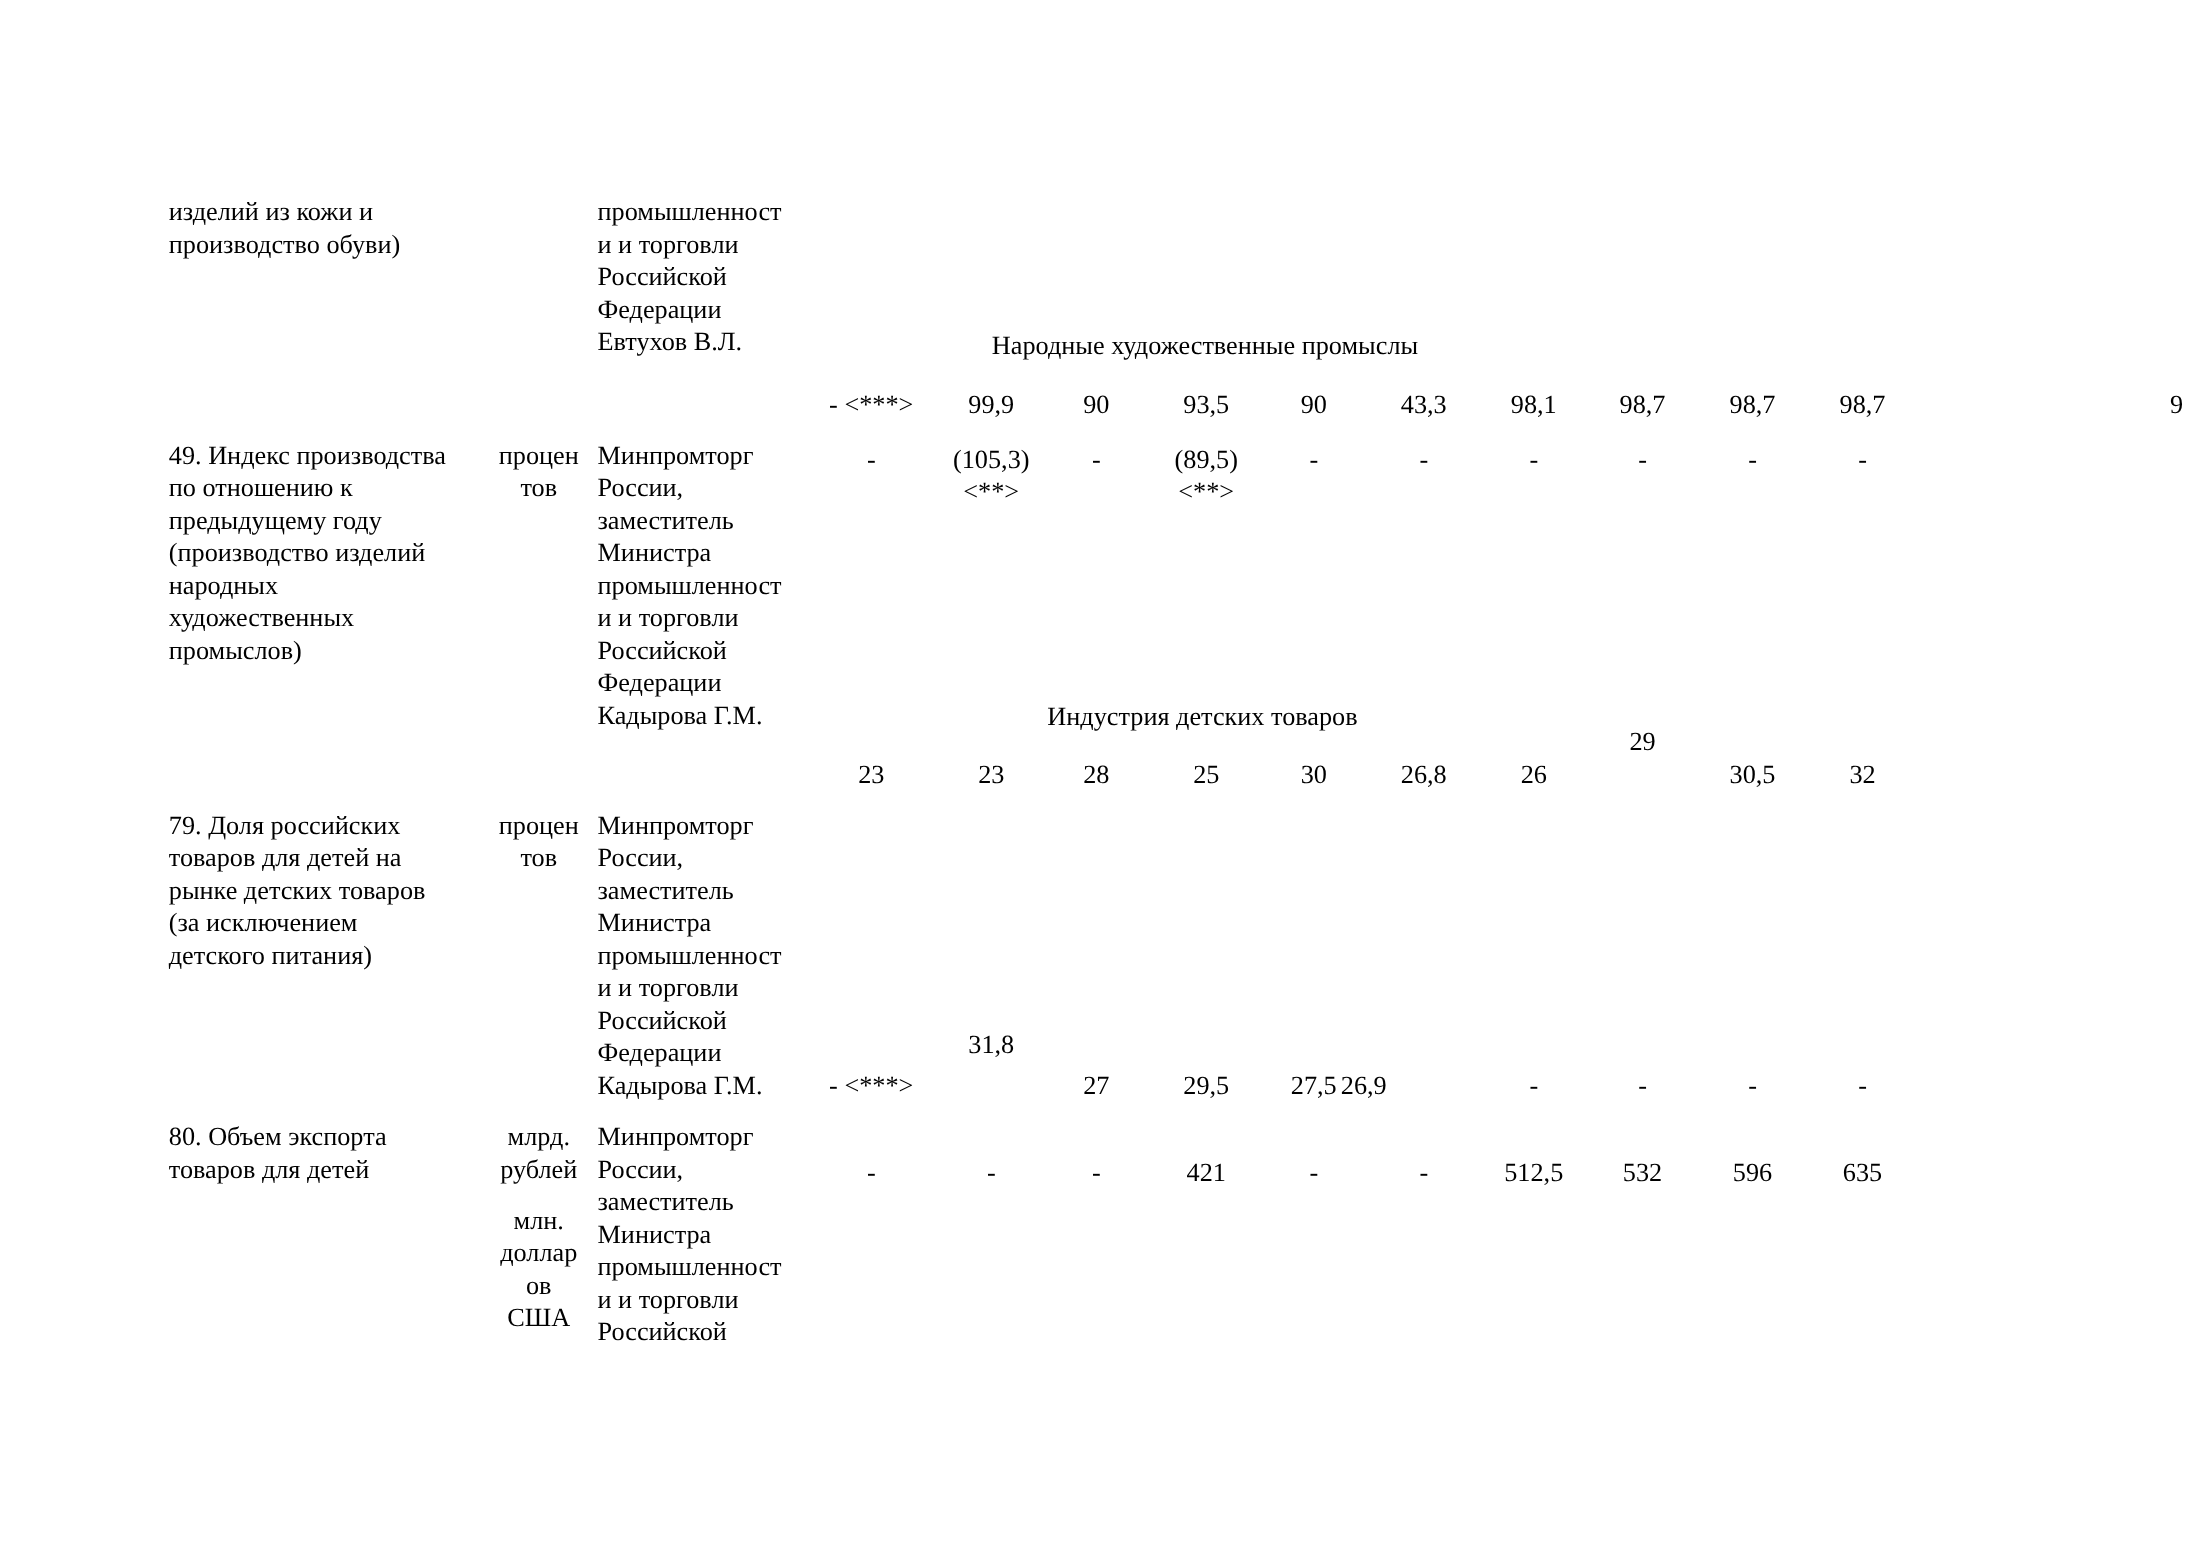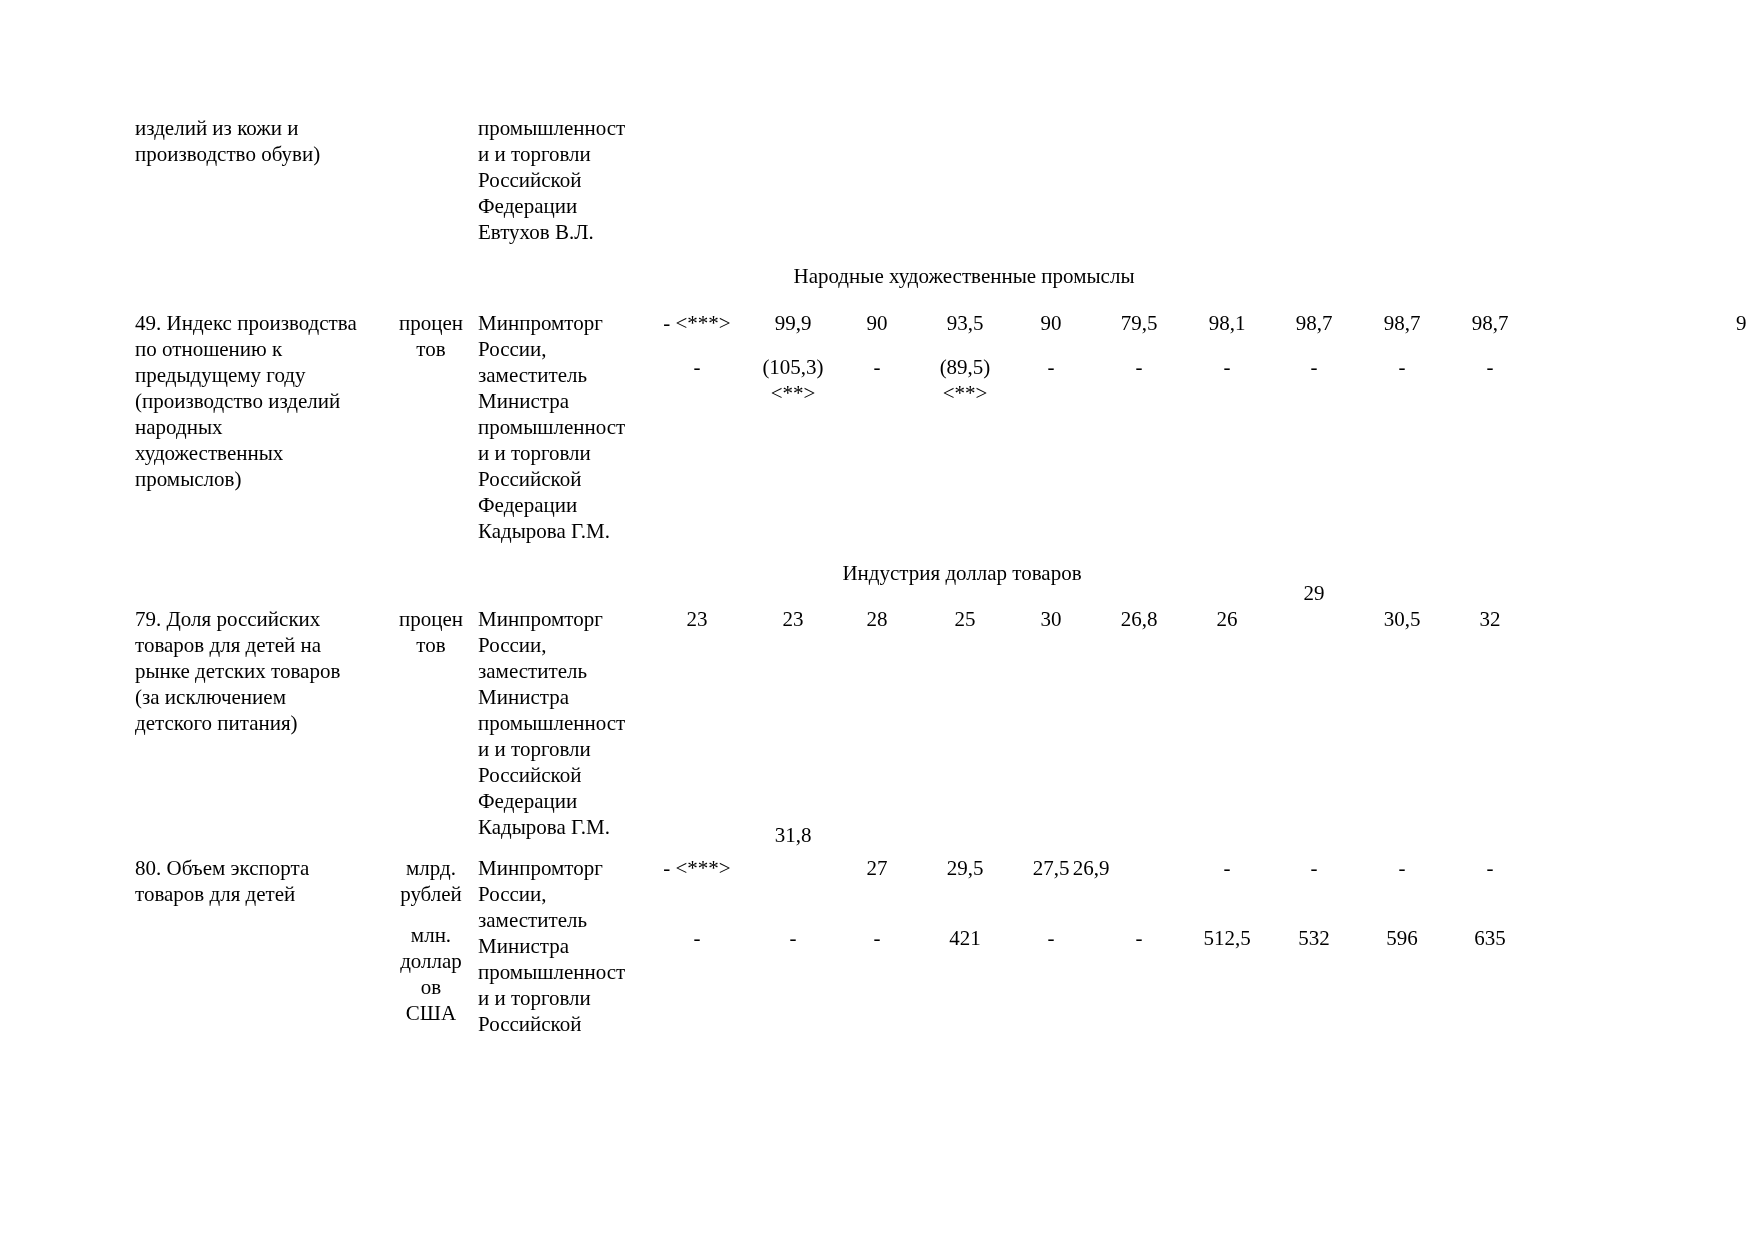--- a/index.html
+++ b/index.html
@@ -7,21 +7,21 @@
     width: 1754px;
     height: 1240px;
     background: #ffffff;
     overflow: hidden;
     position: relative;
     font-family: "Liberation Serif", "DejaVu Serif", serif;
     font-size: 21px;
     line-height: 26px;
     color: #000000;
   }
-  .abs { position: absolute; white-space: pre-line; }
+  .abs { position: absolute; white-space: pre-line; margin-top: 41px; }
   .name-col  { left: 135px; width: 252px; text-align: left; }
   .unit-col  { left: 391px; width: 80px;  text-align: center; }
   .resp-col  { left: 478px; width: 172px; text-align: left; }
   .section-title {
     position: absolute;
     transform: translateX(-50%);
     white-space: nowrap;
     text-align: left;
   }
   .vrow { position: absolute; left: 0; top: 0; width: 100%; height: 0; }
@@ -63,21 +63,21 @@
 Российской
 Федерации
 Кадырова Г.М.</div>
 
 <div class="vrow">
   <div class="vcell" style="left:653px;  top:310px">- &lt;***&gt;</div>
   <div class="vcell" style="left:749px;  top:310px">99,9</div>
   <div class="vcell" style="left:833px;  top:310px">90</div>
   <div class="vcell" style="left:921px;  top:310px">93,5</div>
   <div class="vcell" style="left:1007px; top:310px">90</div>
-  <div class="vcell" style="left:1095px; top:310px">79,5</div>
+  <div class="vcell" style="left:1095px; top:310px">43,3</div>
   <div class="vcell" style="left:1183px; top:310px">98,1</div>
   <div class="vcell" style="left:1270px; top:310px">98,7</div>
   <div class="vcell" style="left:1358px; top:310px">98,7</div>
   <div class="vcell" style="left:1446px; top:310px">98,7</div>
   <div class="vcell" style="left:1736px; top:310px; width:30px; text-align:left">9</div>
 </div>
 
 <div class="vrow">
   <div class="vcell" style="left:653px;  top:354px">-</div>
   <div class="vcell" style="left:749px;  top:354px">(105,3)
@@ -86,21 +86,21 @@
   <div class="vcell" style="left:921px;  top:354px">(89,5)
 &lt;**&gt;</div>
   <div class="vcell" style="left:1007px; top:354px">-</div>
   <div class="vcell" style="left:1095px; top:354px">-</div>
   <div class="vcell" style="left:1183px; top:354px">-</div>
   <div class="vcell" style="left:1270px; top:354px">-</div>
   <div class="vcell" style="left:1358px; top:354px">-</div>
   <div class="vcell" style="left:1446px; top:354px">-</div>
 </div>
 
-<div class="section-title" style="left:962px; top:560px">Индустрия доллар товаров</div>
+<div class="section-title" style="left:962px; top:560px">Индустрия детских товаров</div>
 
 <div class="abs name-col" style="top:606px">79. Доля российских
 товаров для детей на
 рынке детских товаров
 (за исключением
 детского питания)</div>
 <div class="abs unit-col" style="top:606px">процен
 тов</div>
 <div class="abs resp-col" style="top:606px">Минпромторг
 России,

